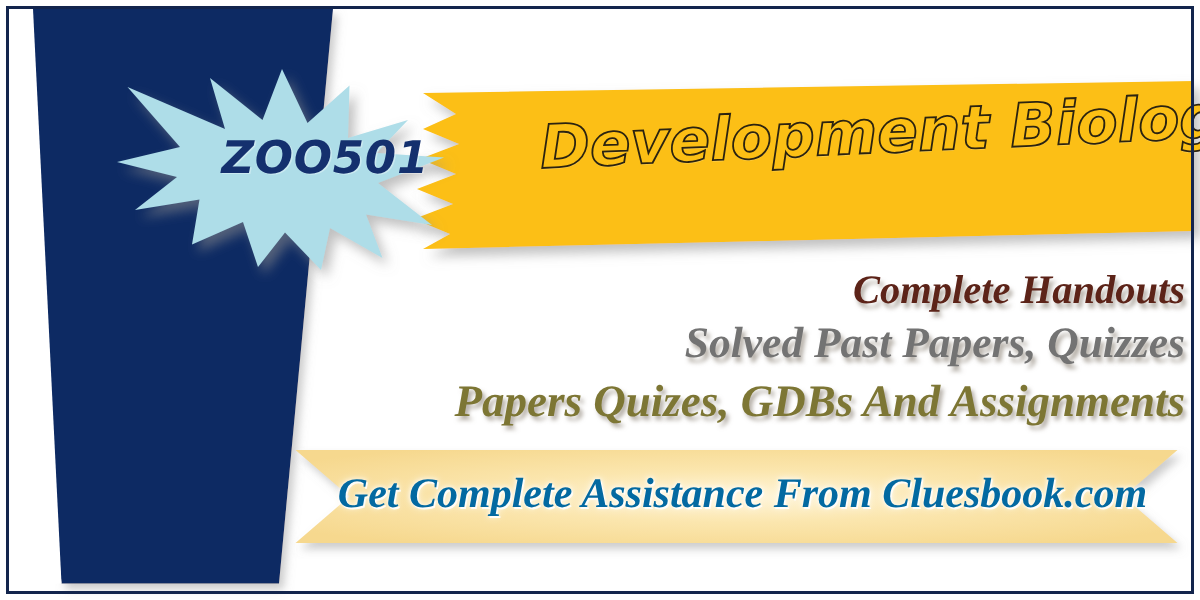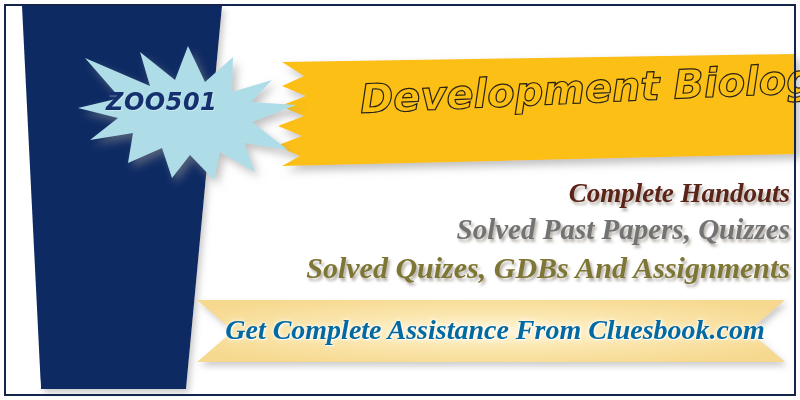--- a/index.html
+++ b/index.html
@@ -35,26 +35,26 @@
     width: 800px;
     height: 400px;
     z-index: 1;
   }
   
   .course-code {
     position: absolute;
     left: 106px;
     top: 88px;
     width: 180px;
-    text-align: left;
+    text-align: right;
     z-index: 20;
     font-family: "DejaVu Sans", sans-serif;
     font-weight: bold;
     font-style: italic;
-    font-size: 24px;
+    font-size: 30px;
     letter-spacing: 0.5px;
     color: #14306e;
     text-shadow: 1px 1px 0 rgba(255,255,255,0.35);
     pointer-events: none;
   }
   .course-title {
     position: absolute;
     left: 360px;
     top: 78px;
     width: 430px;
@@ -174,19 +174,19 @@
     </g>
   </svg>
 
   <div class="course-code">ZOO501</div>
 
   <div class="course-title">Development Biology</div>
 
   <div class="feature-list">
     <span class="feature-line l1">Complete Handouts</span>
     <span class="feature-line l2">Solved Past Papers, Quizzes</span>
-    <span class="feature-line l3">Solved Quizes, GDBs And Assignments</span>
+    <span class="feature-line l3">Papers Quizes, GDBs And Assignments</span>
   </div>
 
   <div class="ribbon-text">Get Complete Assistance From Cluesbook.com</div>
 
   <div class="frame-border"></div>
 </div>
 
 </body></html>

